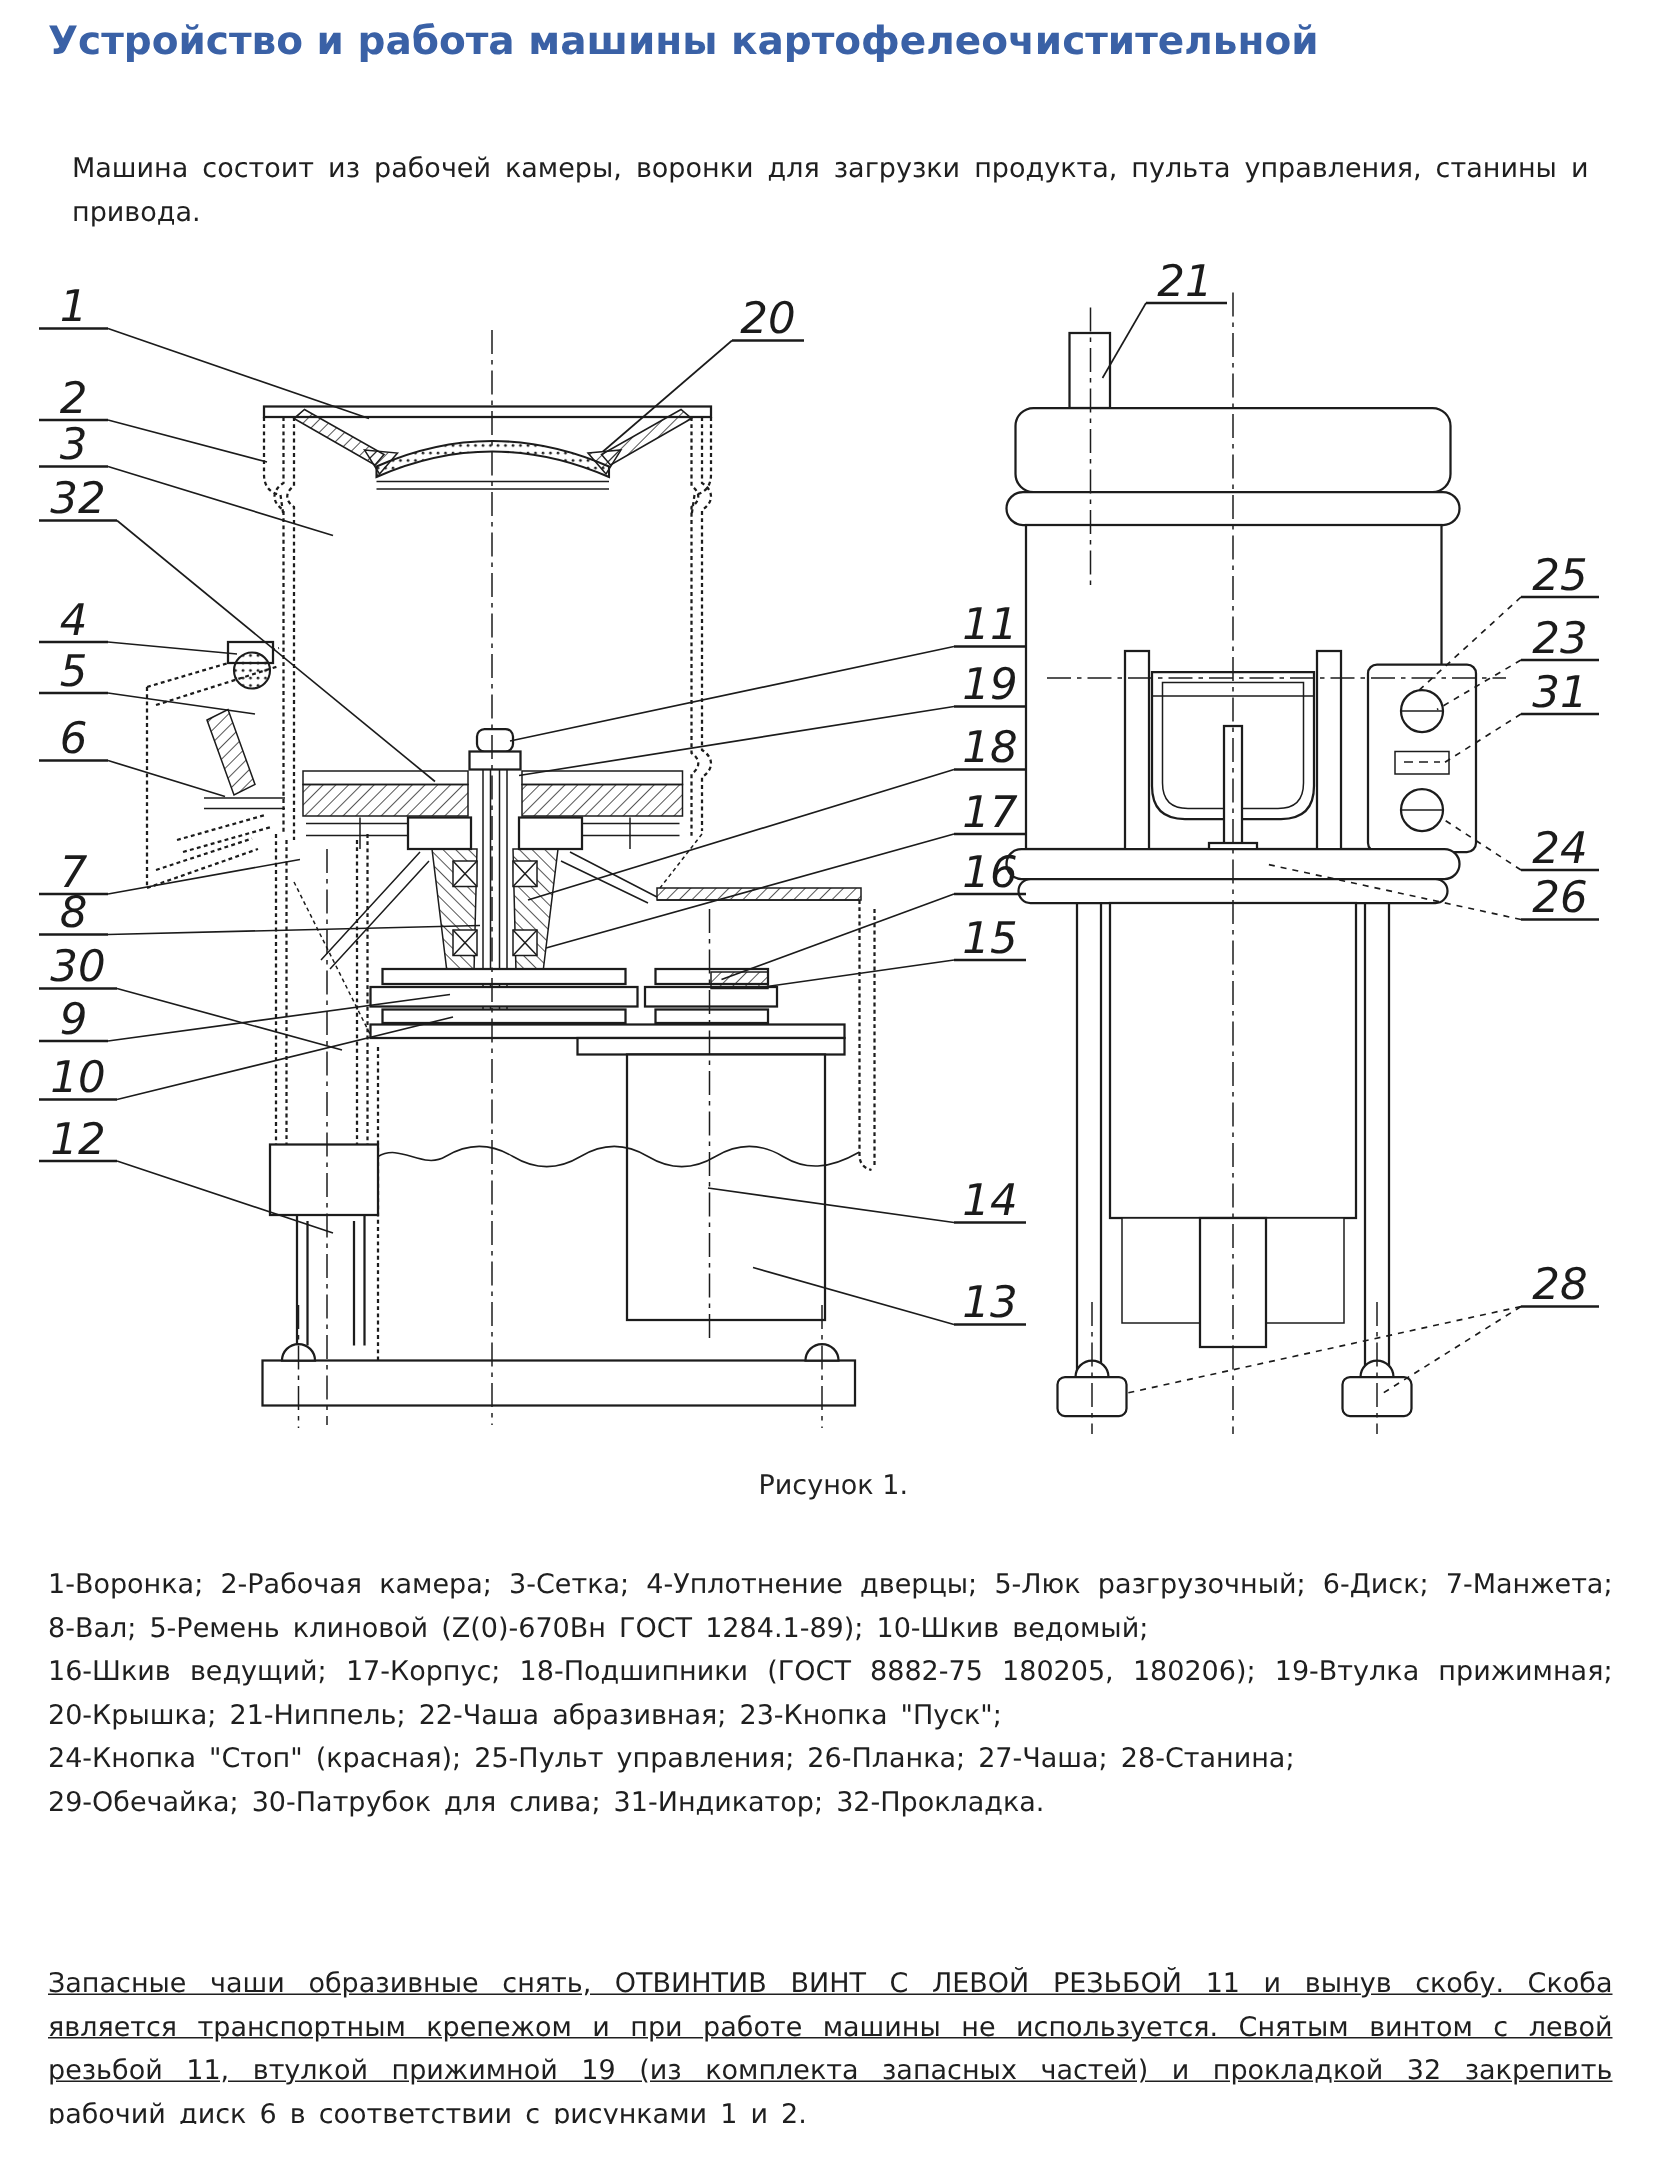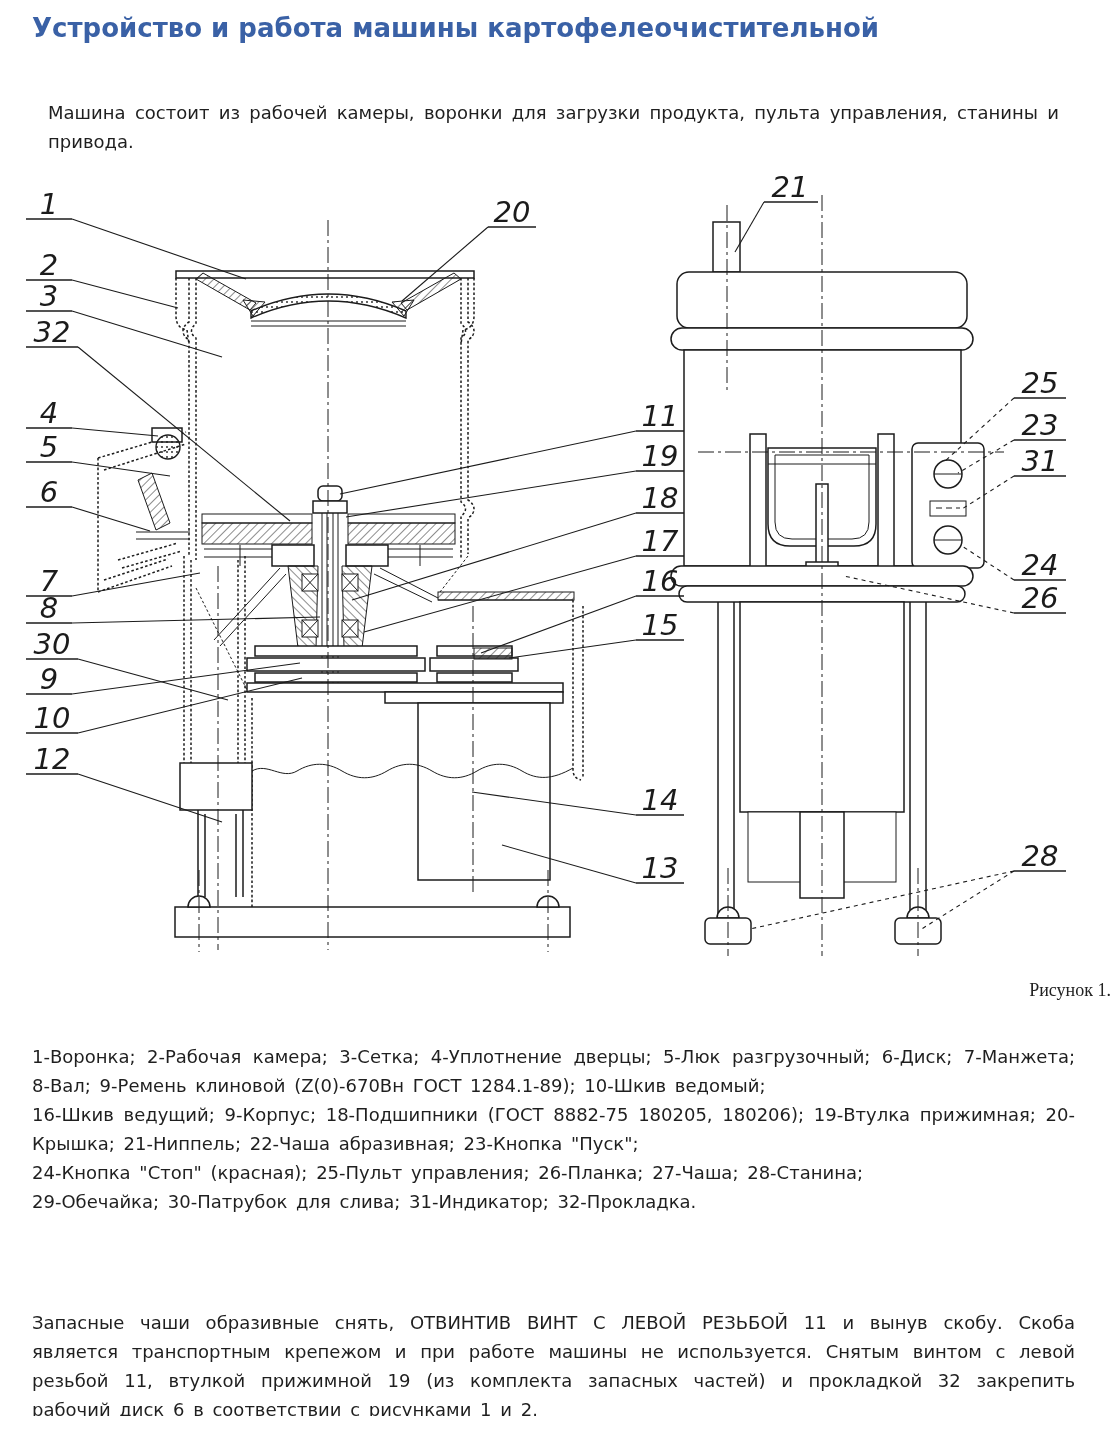--- a/index.html
+++ b/index.html
@@ -4,26 +4,26 @@
 <style>
   html,body{margin:0;padding:0;background:#fff;}
   .page{position:relative;width:1111px;height:1416px;background:#fff;overflow:hidden;
         font-family:"DejaVu Sans",sans-serif;color:#1f1f1f;}
   .title{position:absolute;top:12px;left:32px;right:36px;margin:0;
          font-size:26px;line-height:32px;font-weight:bold;color:#3a61a6;}
   .intro{position:absolute;top:82px;left:32px;right:36px;margin:16px;
          font-size:18px;line-height:29px;text-align:justify;word-spacing:3px;}
   .fig{position:absolute;top:165px;left:0;margin:0;width:1111px;height:800px;}
   .fig svg{display:block;}
-  .caption{position:absolute;top:980px;left:0;width:100%;margin:0;text-align:right;
-           font-size:18px;color:#222;font-family:Liberation Serif, serif;}
+  .caption{position:absolute;top:980px;left:0;width:100%;margin:0;text-align:center;
+           font-size:18px;color:#222;}
   .parts{position:absolute;top:1042px;left:32px;right:36px;}
   .parts p{margin:0;font-size:18px;line-height:29px;text-align:justify;word-spacing:3px;}
   .closing{position:absolute;top:1308px;left:32px;right:36px;margin:0;
-           font-size:18px;line-height:29px;text-align:justify;word-spacing:3px;}
+           font-size:18px;line-height:29px;text-align:justify;word-spacing:3px;text-decoration:underline;}
   
   .ln{fill:none;stroke:#1c1c1c;stroke-width:1.5;}
   .lnw{fill:#fff;stroke:#1c1c1c;stroke-width:1.5;}
   .tn{fill:none;stroke:#1c1c1c;stroke-width:1;}
   .tnw{fill:#fff;stroke:#1c1c1c;stroke-width:1;}
   .tex{stroke-dasharray:2.6 2.2;}
   .dd{fill:none;stroke:#1c1c1c;stroke-width:1;stroke-dasharray:16 4 3 4;}
   .hz{fill:url(#h45);stroke:#1c1c1c;stroke-width:1;}
   .hz2{fill:url(#h135);stroke:#1c1c1c;stroke-width:1;}
   .dz{fill:url(#dts);stroke:#1c1c1c;stroke-width:1.4;}
@@ -279,21 +279,21 @@
           <polyline points="1014,871 920,930" class="lead dashlead"></polyline>
           <line x1="1014" x2="1066" y1="871" y2="871" class="ull"></line>
           <text x="1040" y="866" class="cnum">28</text>
         </g>
     </svg>
   </figure>
 
   <figcaption class="caption">Рисунок 1.</figcaption>
 
   <div class="parts" id="parts">
-      <p>1-Воронка; 2-Рабочая камера; 3-Сетка; 4-Уплотнение дверцы; 5-Люк разгрузочный; 6-Диск; 7-Манжета; 8-Вал; 9-Ремень клиновой (Z(0)-670Вн ГОСТ 1284.1-89); 10-Шкив ведомый;</p>
-      <p>16-Шкив ведущий; 9-Корпус; 18-Подшипники (ГОСТ 8882-75 180205, 180206); 19-Втулка прижимная; 20-Крышка; 21-Ниппель; 22-Чаша абразивная; 23-Кнопка "Пуск";</p>
+      <p>1-Воронка; 2-Рабочая камера; 3-Сетка; 4-Уплотнение дверцы; 5-Люк разгрузочный; 6-Диск; 7-Манжета; 8-Вал; 5-Ремень клиновой (Z(0)-670Вн ГОСТ 1284.1-89); 10-Шкив ведомый;</p>
+      <p>16-Шкив ведущий; 17-Корпус; 18-Подшипники (ГОСТ 8882-75 180205, 180206); 19-Втулка прижимная; 20-Крышка; 21-Ниппель; 22-Чаша абразивная; 23-Кнопка "Пуск";</p>
       <p>24-Кнопка "Стоп" (красная); 25-Пульт управления; 26-Планка; 27-Чаша; 28-Станина;</p>
       <p>29-Обечайка; 30-Патрубок для слива; 31-Индикатор; 32-Прокладка.</p>
     </div>
 
   <p class="closing">Запасные чаши образивные снять, ОТВИНТИВ ВИНТ С ЛЕВОЙ РЕЗЬБОЙ 11 и вынув скобу. Скоба является транспортным крепежом и при работе машины не используется. Снятым винтом с левой резьбой 11, втулкой прижимной 19 (из комплекта запасных частей) и прокладкой 32 закрепить рабочий диск 6 в соответствии с рисунками 1 и 2.</p>
 
 </div>
 
 </body></html>

